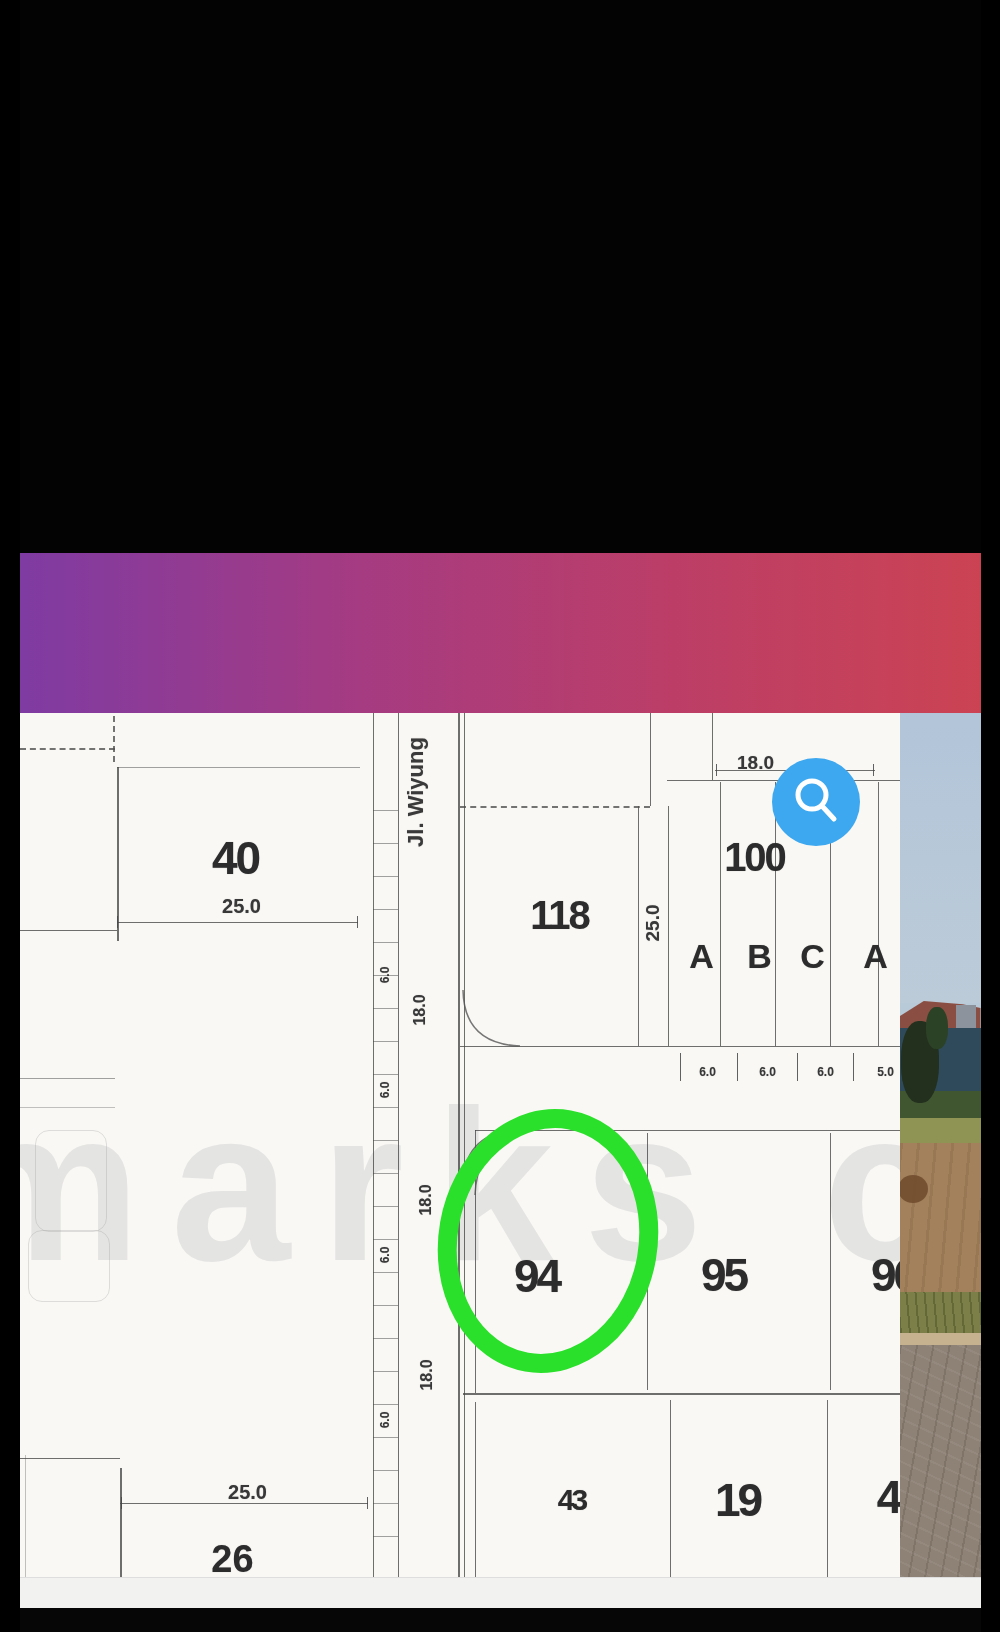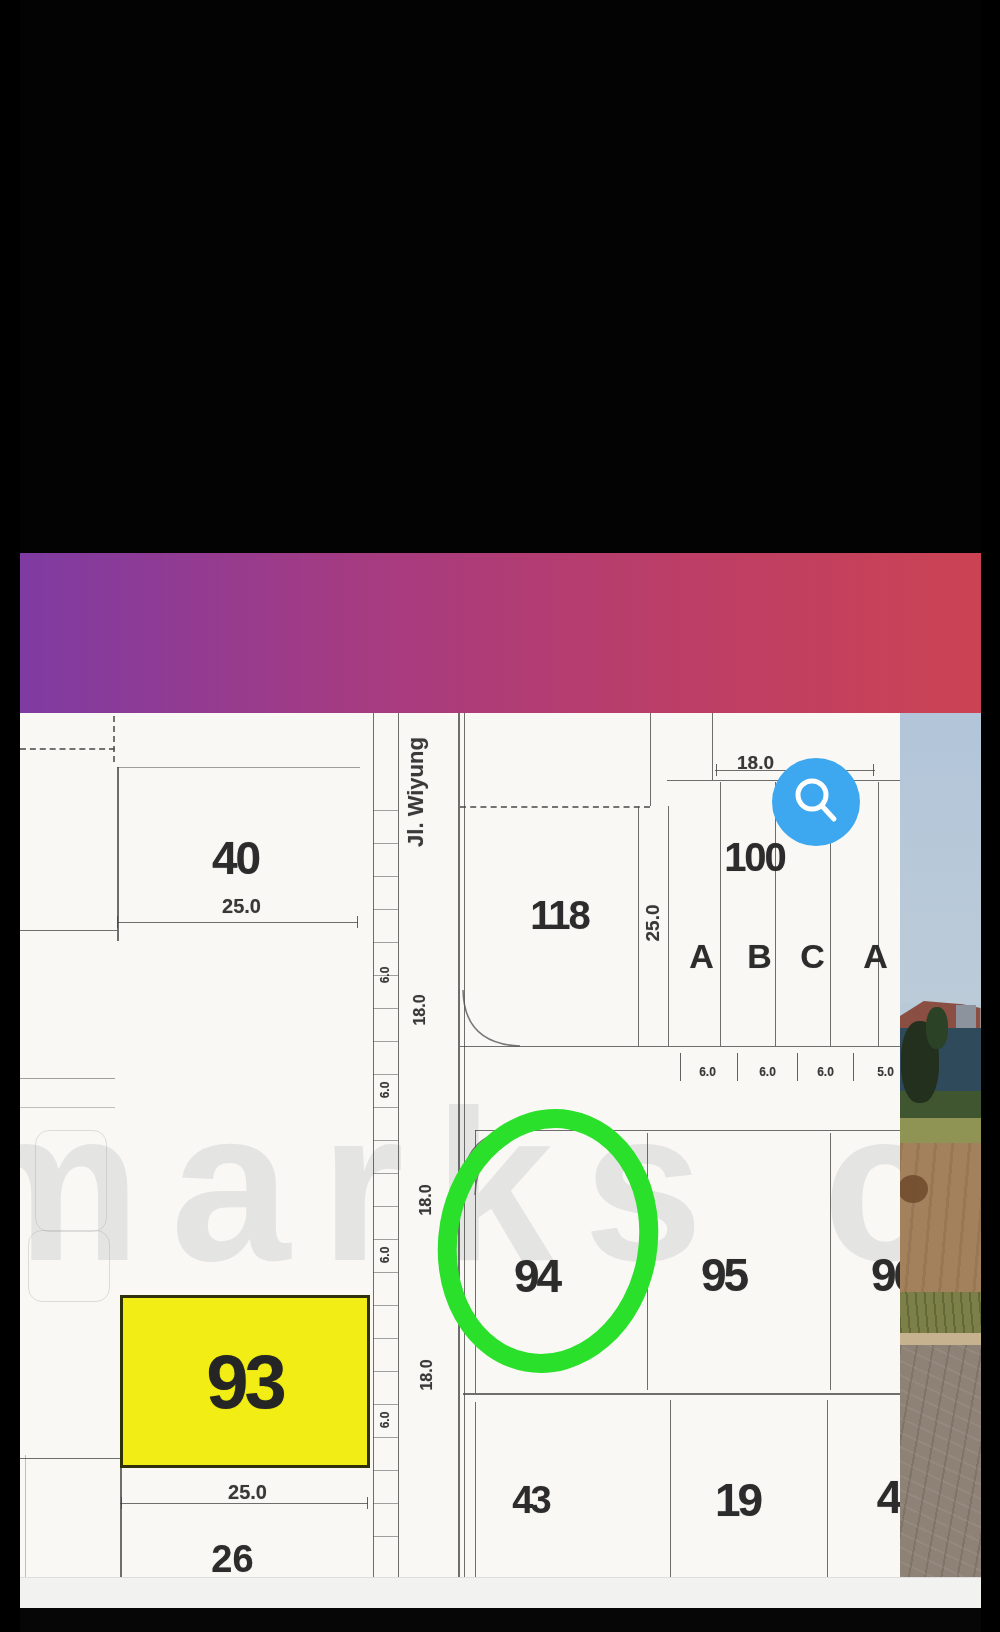--- a/index.html
+++ b/index.html
@@ -80,23 +80,20 @@
     
     
     
     
   </nav>
 
   <div class="content">
 
     <div class="map">
 
-      <div class="plot" style="left:100px;top:582px;width:250px;height:173px">
-        <span>93</span>
-      </div>
 
       <div class="watermark">marks co</div>
 
       <div class="lines">
           <div class="ln " style="left: 353px; top: 0px; width: 1px; height: 864px;"></div>
           <div class="ln " style="left: 378px; top: 0px; width: 1px; height: 864px;"></div>
           <div class="ln " style="left: 438px; top: 0px; width: 2px; height: 864px;"></div>
           <div class="ln " style="left: 444px; top: 0px; width: 1px; height: 864px;"></div>
           <div class="ln " style="left: 630px; top: 0px; width: 1px; height: 93px;"></div>
           <div class="ln " style="left: 692px; top: 0px; width: 1px; height: 67px;"></div>
@@ -175,21 +172,21 @@
       <span class="lbl dim" style="left:736px;top:50px;font-size:19px">18.0</span>
 
       <span class="lbl" style="left:682px;top:243px;font-size:34px">A</span>
       <span class="lbl" style="left:740px;top:243px;font-size:34px">B</span>
       <span class="lbl" style="left:793px;top:243px;font-size:34px">C</span>
       <span class="lbl" style="left:856px;top:243px;font-size:34px">A</span>
 
       <span class="lbl" style="left:517px;top:563px;font-size:46px;letter-spacing:-3px">94</span>
       <span class="lbl" style="left:704px;top:562px;font-size:46px;letter-spacing:-3px">95</span>
       <span class="lbl" style="left:874px;top:562px;font-size:46px;letter-spacing:-3px">96</span>
-      <span class="lbl" style="left:511px;top:787px;font-size:38px;letter-spacing:-3px">43</span>
+      <span class="lbl" style="left:552px;top:787px;font-size:30px;letter-spacing:-3px">43</span>
       <span class="lbl" style="left:718px;top:787px;font-size:46px;letter-spacing:-3px">19</span>
       <span class="lbl" style="left:870px;top:784px;font-size:46px">4</span>
       <span class="lbl" style="left:213px;top:846px;font-size:38px">26</span>
       <span class="lbl dim" style="left:228px;top:779px;font-size:20px">25.0</span>
 
       <span class="lbl rot" style="left:396px;top:79px;font-size:22px;color:#3a3a3a">Jl. Wiyung</span>
       <span class="lbl dim rot" style="left:400px;top:297px;font-size:16px">18.0</span>
       <span class="lbl dim rot" style="left:406px;top:487px;font-size:16px">18.0</span>
       <span class="lbl dim rot" style="left:407px;top:662px;font-size:16px">18.0</span>
 

